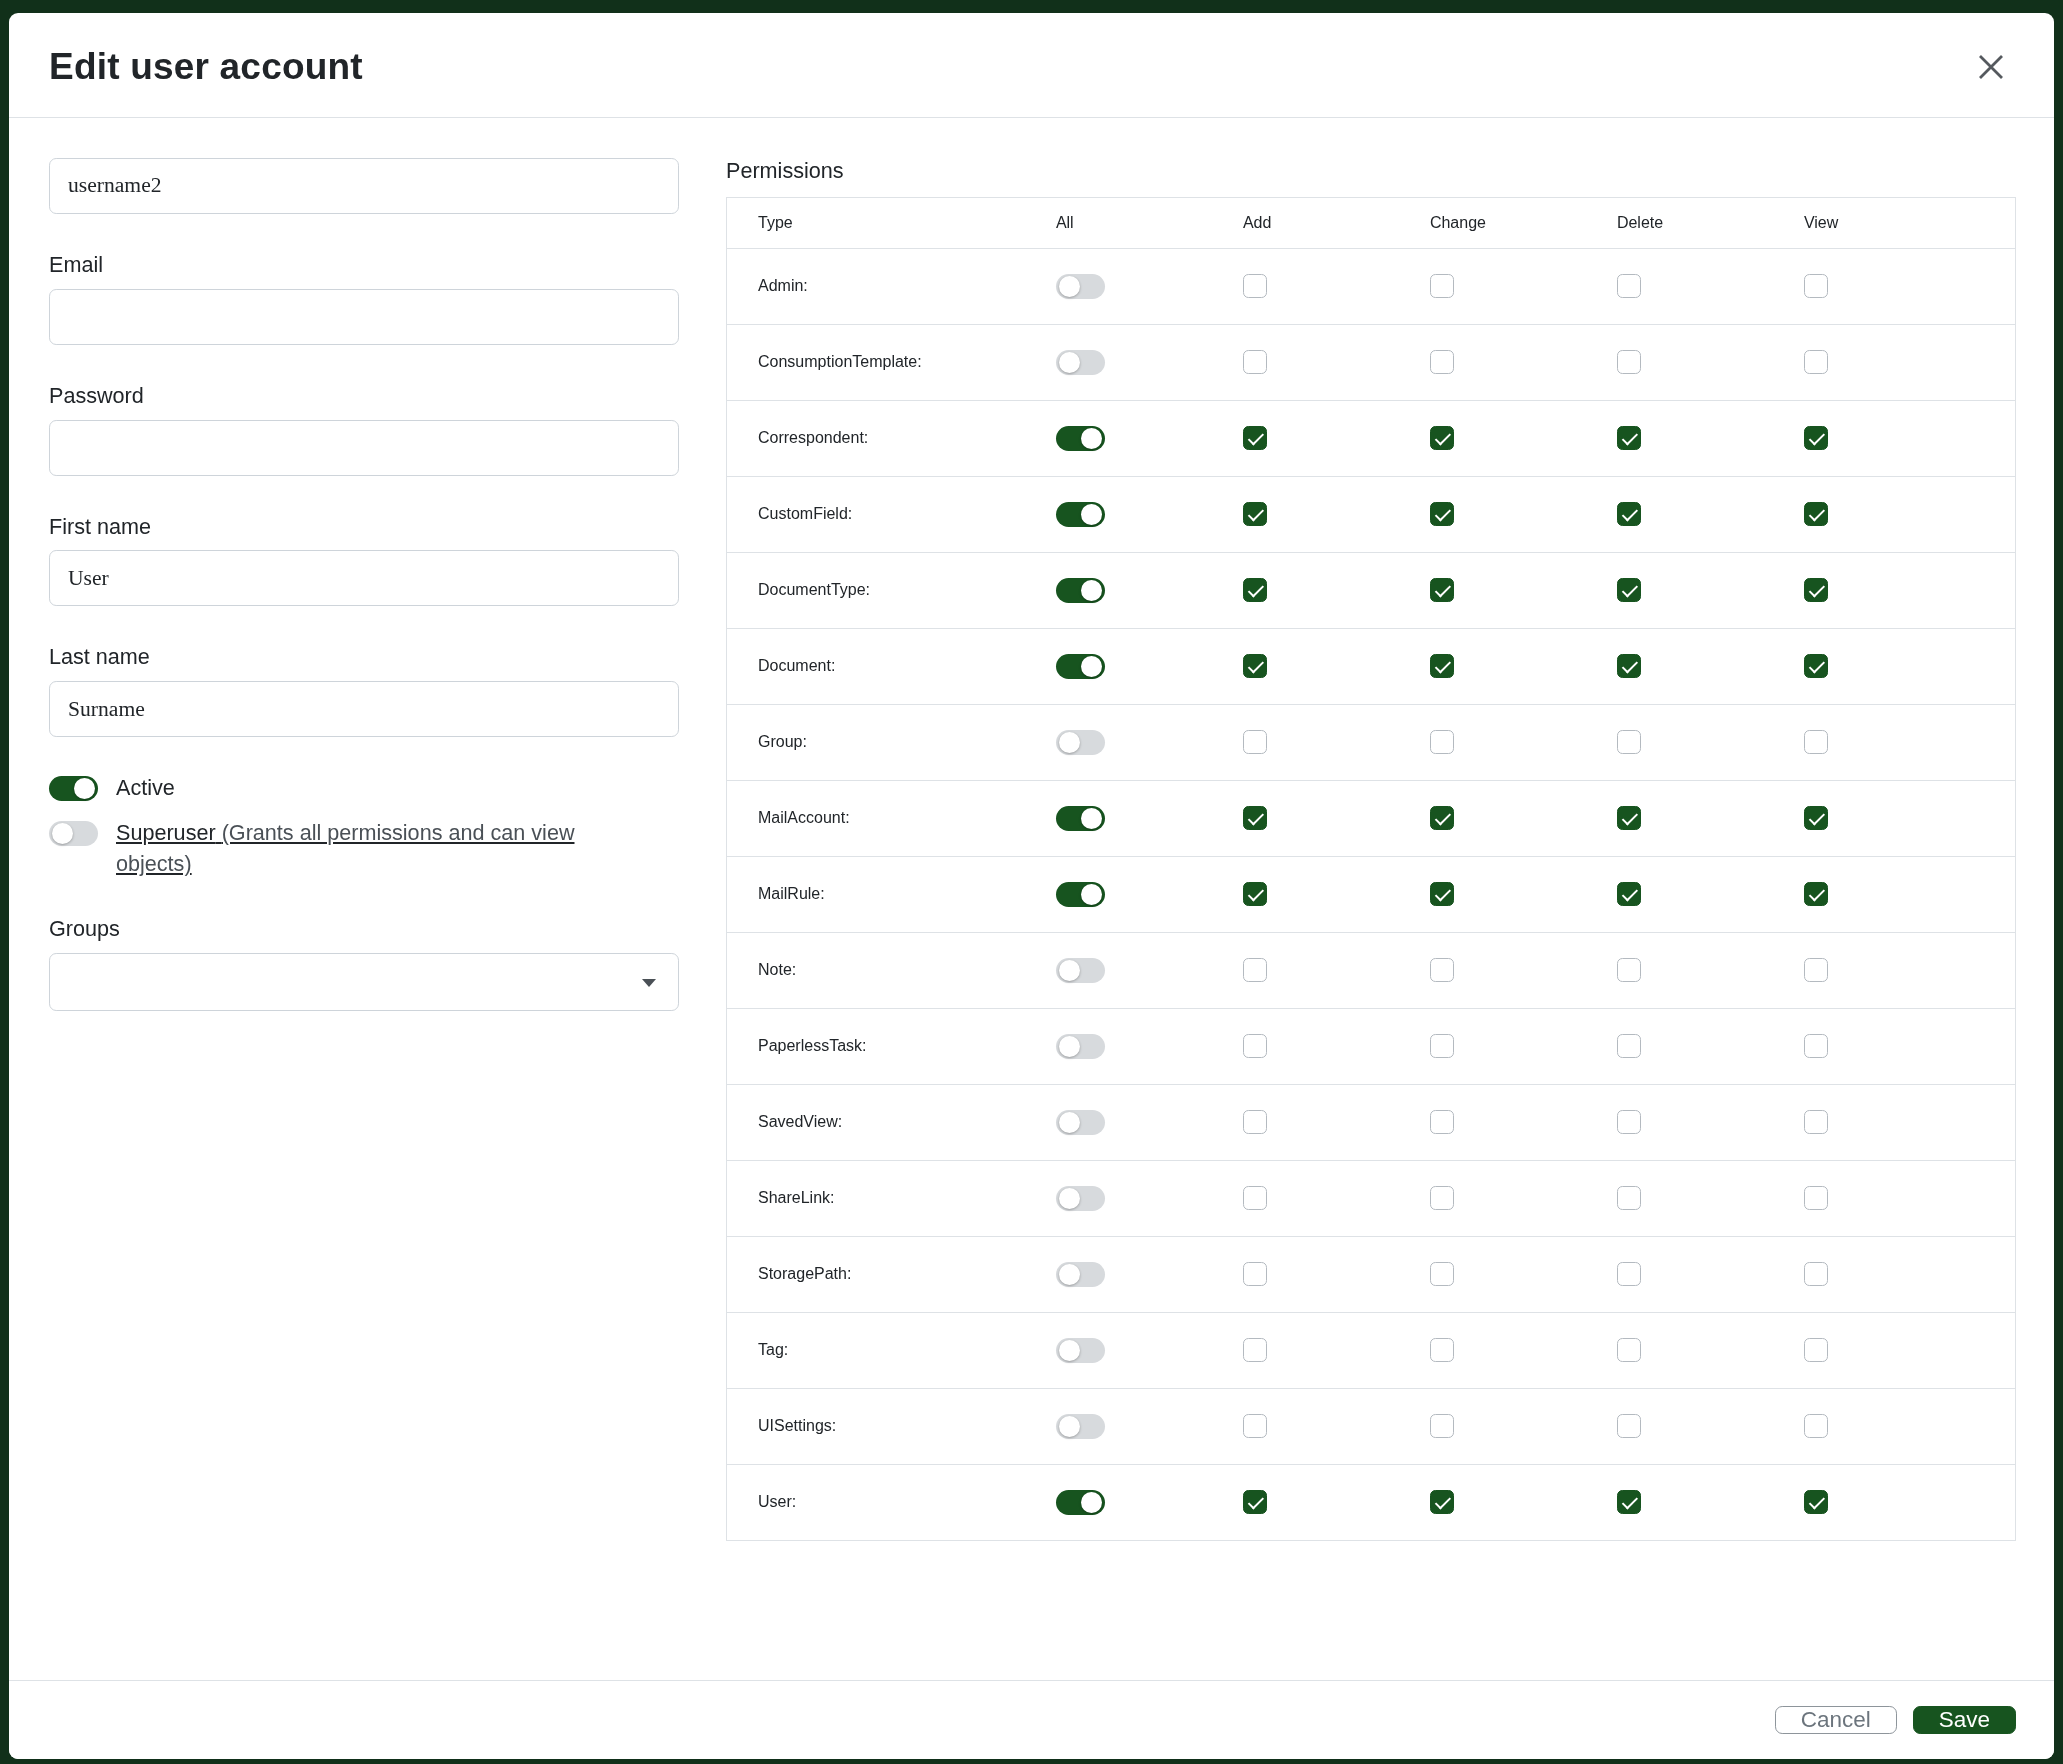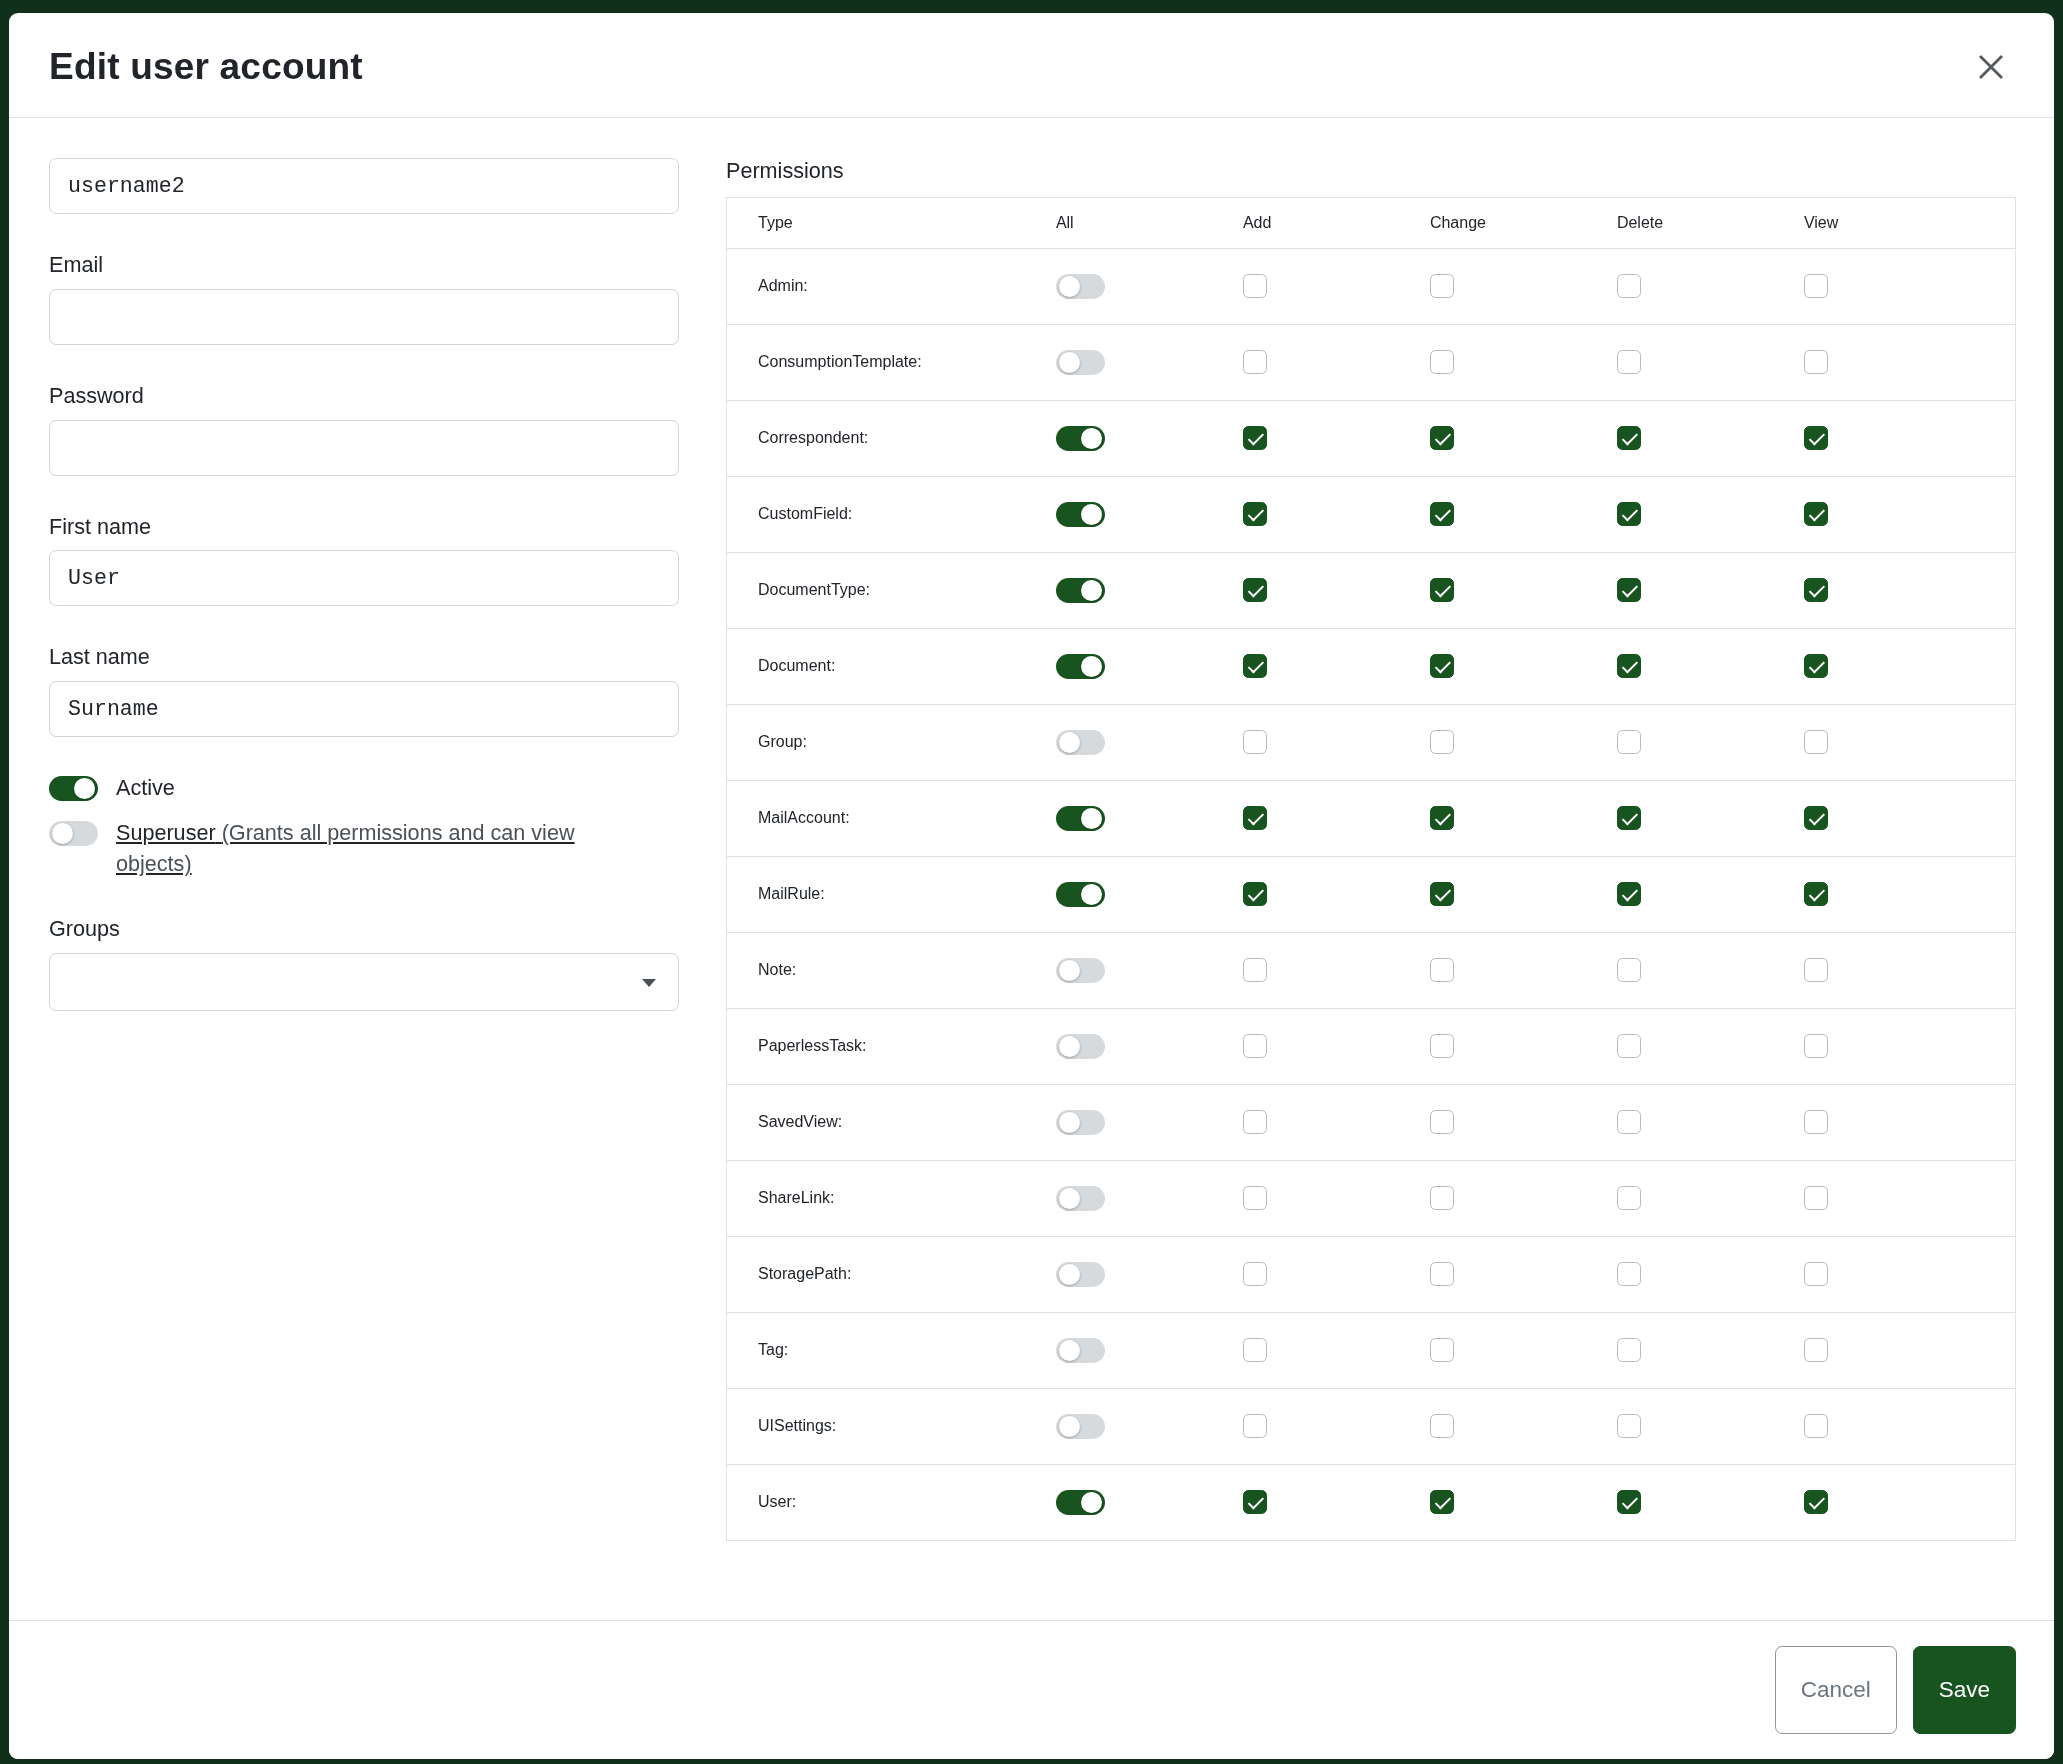--- a/index.html
+++ b/index.html
@@ -48,21 +48,21 @@
     overflow:hidden;
   }
   .left-col{width:630px;flex:0 0 auto;}
   .right-col{flex:1 1 auto;}
   .form-group{margin-bottom:38px;}
   .form-label{display:block;font-size:21.6px;color:var(--text);margin-bottom:10.8px;}
   .form-input{
     width:100%;height:56px;
     border:0.9px solid #ced4da;border-radius:7.2px;
     padding:8px 18px;font-size:21.6px;color:var(--text);
-    font-family:Liberation Mono, monospace;
+    font-family:Liberation Serif, serif;
     background:#fff;outline:none;
   }
   
   .toggle{
     position:relative;display:inline-block;flex:0 0 auto;
     width:49px;height:25px;border-radius:12.6px;
     background:#d7dadd;vertical-align:middle;cursor:pointer;
   }
   .toggle .knob{
     position:absolute;top:2.3px;left:2.7px;width:21px;height:21px;border-radius:50%;
@@ -117,21 +117,21 @@
   }
   
   .modal-footer{
     flex:0 0 auto;
     border-top:0.9px solid var(--border);
     padding:25px 38px;
     display:flex;justify-content:flex-end;align-items:center;gap:16px;
     background:#fff;
   }
   .btn{
-    font-size:22.5px;border-radius:7.2px;padding:30px 25px;cursor:pointer;
+    font-size:22.5px;border-radius:7.2px;padding:0 25px;cursor:pointer;
     font-family:"Liberation Sans", sans-serif;
   }
   .btn-cancel{background:#fff;border:0.9px solid #8e959b;color:#6c757d;}
   .btn-save{background:var(--accent);border:0.9px solid var(--accent);color:#fff;}
 </style>
 </head>
 <body>
 
 <div class="modal">
 

